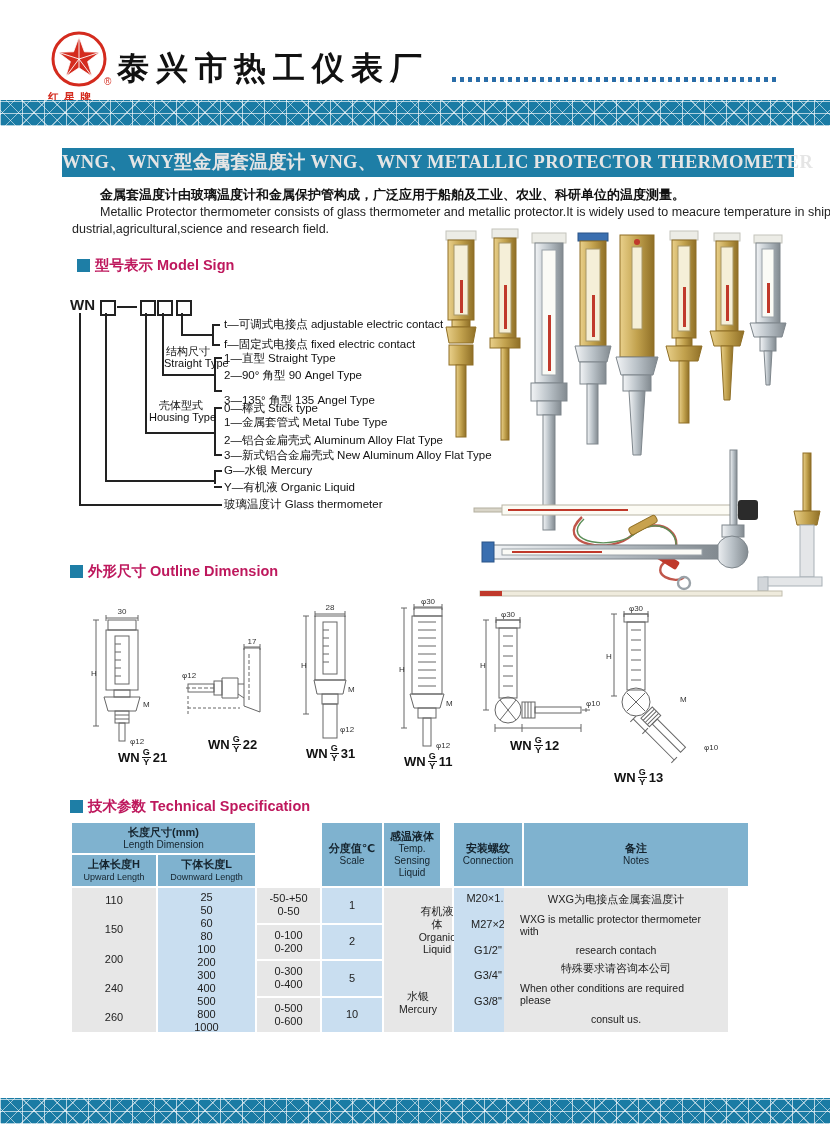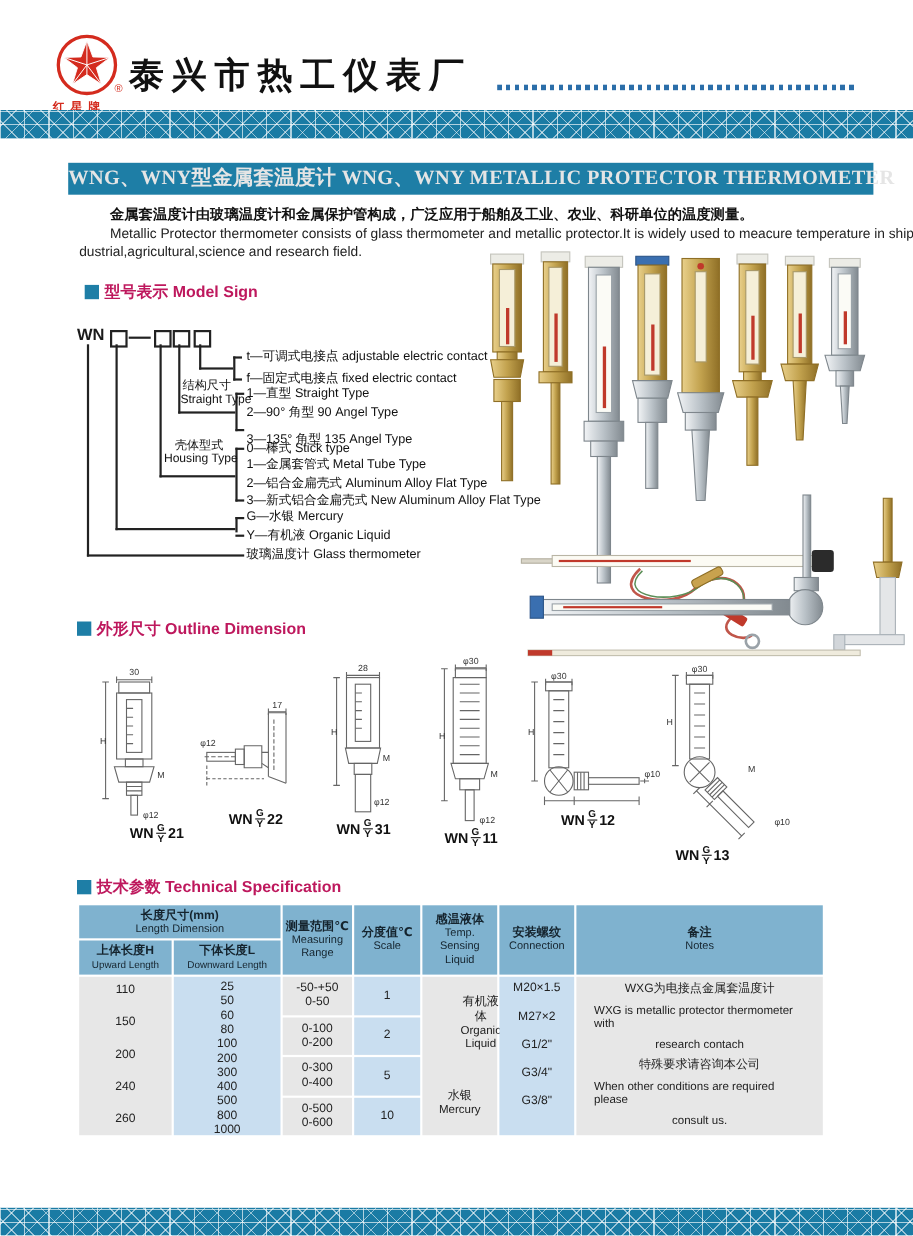--- a/index.html
+++ b/index.html
@@ -429,30 +429,25 @@
       <div class="en">Length Dimension</div>
     </div>
     <div class="a thc" style="left:0;top:32px;width:84px;height:31px;">
       <div class="zh">上体长度H</div>
       <div class="en" style="font-size:9px;">Upward Length</div>
     </div>
     <div class="a thc" style="left:86px;top:32px;width:97px;height:31px;">
       <div class="zh">下体长度L</div>
       <div class="en" style="font-size:9px;">Downward Length</div>
     </div>
-    <div class="a thc" style="left:185px;top:0;width:63px;height:63px;">
-      <div class="zh">测量范围℃</div>
-      <div class="en">Measuring</div>
-      <div class="en">Range</div>
-    </div>
     <div class="a thc" style="left:250px;top:0;width:60px;height:63px;">
       <div class="zh">分度值℃</div>
       <div class="en">Scale</div>
     </div>
-    <div class="a thc" style="left:312px;top:0;width:68px;height:63px;">
+    <div class="a thc" style="left:312px;top:0;width:56px;height:63px;">
       <div class="zh">感温液体</div>
       <div class="en">Temp.</div>
       <div class="en">Sensing</div>
       <div class="en">Liquid</div>
     </div>
     <div class="a thc" style="left:382px;top:0;width:68px;height:63px;">
       <div class="zh">安装螺纹</div>
       <div class="en">Connection</div>
     </div>
     <div class="a thc" style="left:452px;top:0;width:224px;height:63px;">
@@ -528,21 +523,21 @@
     </div>
 
     <div class="tb-col cell-blue" style="left:382px;width:68px;justify-content:space-between;padding:4px 0 24px;box-sizing:border-box;">
       <div class="num11">M20×1.5</div>
       <div class="num11">M27×2</div>
       <div class="num11">G1/2"</div>
       <div class="num11">G3/4"</div>
       <div class="num11">G3/8"</div>
     </div>
 
-    <div class="tb-col cell-gray" style="left:452px;width:224px;justify-content:space-between;padding:5px 16px 7px;box-sizing:border-box;">
+    <div class="tb-col cell-gray" style="left:432px;width:224px;justify-content:space-between;padding:5px 16px 7px;box-sizing:border-box;">
       <div class="note-zh">WXG为电接点金属套温度计</div>
       <div class="note-en">WXG is metallic protector thermometer with</div>
       <div class="note-en">research contach</div>
       <div class="note-zh">特殊要求请咨询本公司</div>
       <div class="note-en">When other conditions are required please</div>
       <div class="note-en">consult us.</div>
     </div>
   </div>
 
   <div class="a lattice" style="left:0;top:1098px;width:830px;height:26px;"></div>

